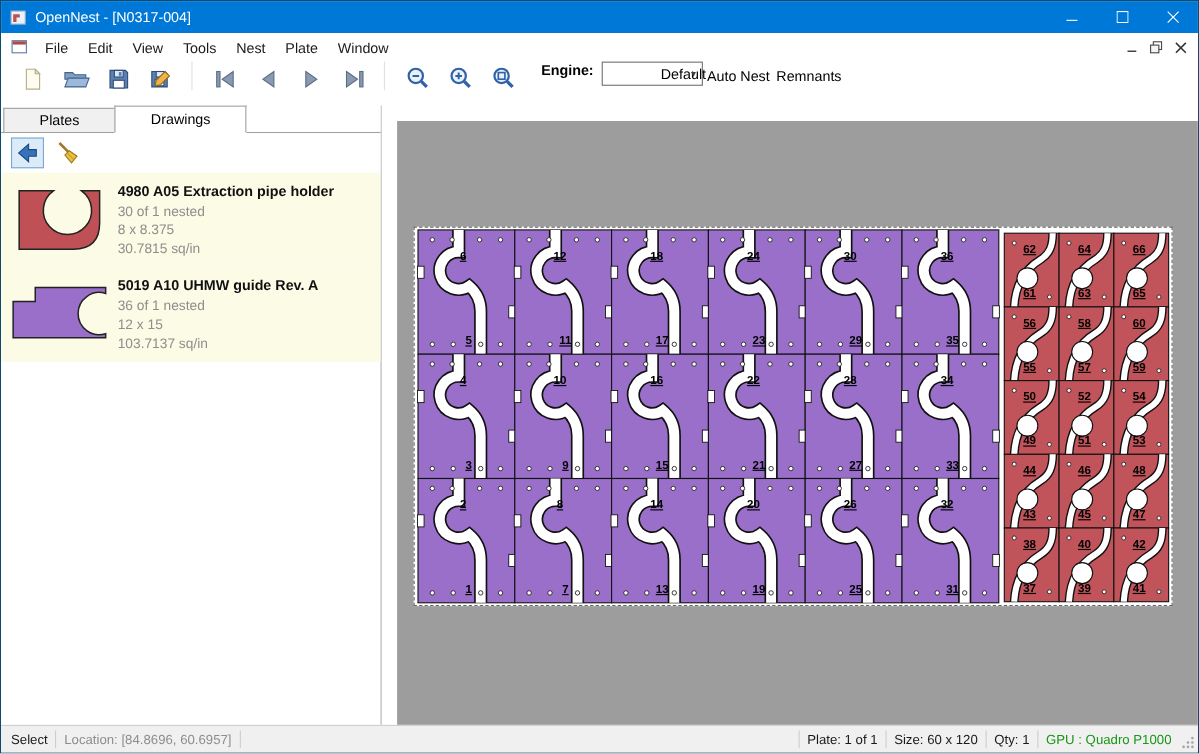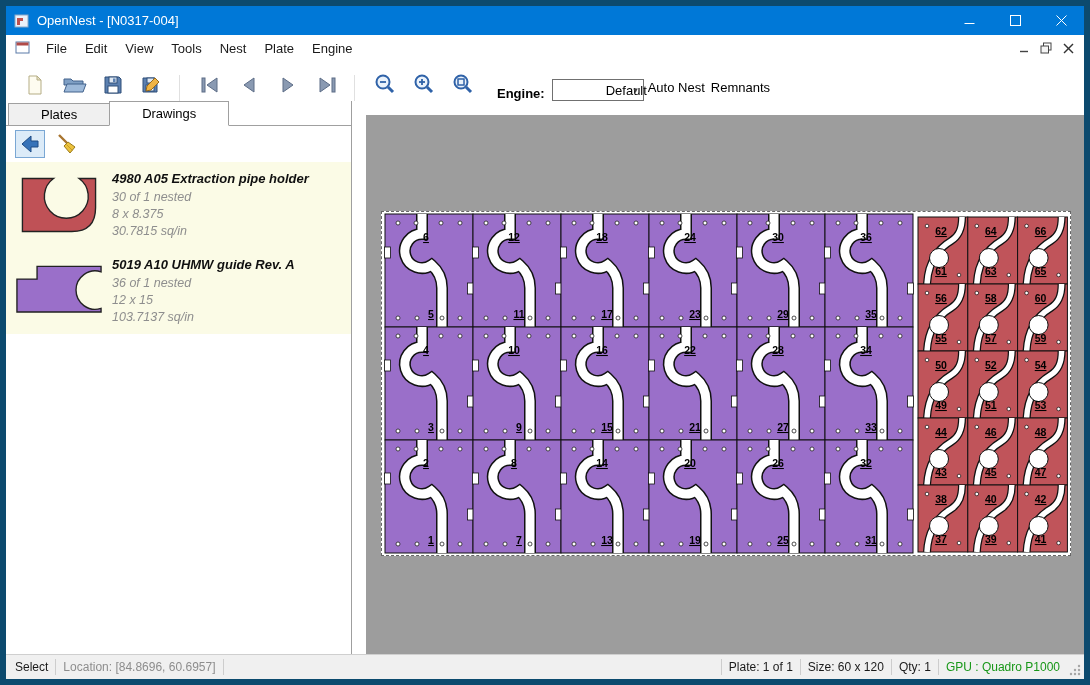--- a/index.html
+++ b/index.html
@@ -1,39 +1,39 @@
 <!DOCTYPE html>
 <html><head>
 <meta charset="utf-8">
 <style>
   * { margin:0; padding:0; box-sizing:border-box; }
   html,body { width:1090px; height:685px; overflow:hidden; background:#fff;
     font-family:"Liberation Sans", sans-serif; }
-  .window { position:relative; width:1090px; height:685px; border:6px solid #0c4a6e; background:#fff; }
+  .window { position:relative; width:1090px; height:685px; border:1px solid #0c4a6e; background:#fff; }
 
   
   .titlebar { position:absolute; left:0; top:0; right:0; height:29px; background:#0078d7;
     display:flex; align-items:center; color:#fff; }
   .app-icon { margin-left:8px; display:flex; }
   .titlebar .title { font-size:13px; margin-left:7px; }
   .win-buttons { margin-left:auto; display:flex; height:100%; }
   .win-btn { width:46px; height:100%; display:flex; align-items:center; justify-content:center; cursor:default; }
 
   
   .menubar { position:absolute; top:29px; left:0; right:0; height:26px; background:#fff;
     display:flex; align-items:center; font-size:13px; color:#1a1a1a; }
   .mdi-doc-icon { margin:0 6px 0 9px; display:flex; }
   #menu-items { display:contents; }
   .menu-item { padding:5px 9px; cursor:default; }
   .mdi-buttons { margin-left:auto; display:flex; align-items:center; margin-right:5px; }
   .mdi-btn { width:22px; height:20px; display:flex; align-items:center; justify-content:center; }
 
   
   .toolbar { position:absolute; top:55px; left:0; right:0; height:40px; background:#fff;
-    display:flex; align-items:flex-end; padding-left:8px; }
+    display:flex; align-items:flex-start; padding-left:8px; }
   #tb-groups { display:contents; }
   .tool-btn { width:36px; height:32px; display:flex; align-items:center; justify-content:center; margin-left:3px; }
   .tool-sep { width:1px; height:26px; background:#e0e0e0; margin:0 9px; }
   .engine-label { font-weight:bold; font-size:13px; margin-left:16px; }
   .combo { width:92px; height:22px; border:1px solid #707070; background:#fff; margin-left:7px;
     display:flex; align-items:center; font-size:13px; position:relative;padding-left:48px; }
   .combo .val { margin-left:5px; }
   .combo-arrow { position:absolute; right:5px; top:5px; font-size:9px; color:#404040; }
   .tool-text { font-size:13px; margin-left:2px; padding:6px 2px; cursor:default; }
 
@@ -44,21 +44,21 @@
     border-bottom:1px solid #a0a0a0; background:#fff; }
   .tab { height:22px; padding:0 32px; font-size:13px; background:#f0f0f0; border:1px solid #a0a0a0;
     border-bottom:none; display:flex; align-items:center; margin-right:-1px; cursor:default; }
   .tab.active { height:25px; background:#fff; border-bottom:1px solid #fff; margin-bottom:-1px; position:relative; z-index:2; }
   .subtoolbar { height:36px; display:flex; align-items:center; padding-left:9px; background:#fff; }
   .sub-btn { width:30px; height:28px; display:flex; align-items:center; justify-content:center; margin-right:7px; }
   .sub-btn.boxed { background:#dcebf8; border:1px solid #7aa7d4; }
   #drawings-list { }
   .drawing-item { height:86px; background:#fbfbe6; display:flex; align-items:center; cursor:default; }
   .thumb { width:106px; display:flex; justify-content:center; align-items:center; }
-  .info { flex:1;font-style:italic; }
+  .info { flex:1; }
   .d-title { font-size:13px; font-weight:bold; color:#101010; margin-bottom:3px; }
   .d-line { font-size:12.5px; color:#8e8e8e; line-height:17px; }
 
   
   .canvas { position:absolute; left:346px; top:95px; right:0; bottom:25px; background:#fff; overflow:hidden; }
   .canvas-gray { position:absolute; left:14px; top:14px; right:0; bottom:0; background:#9d9d9d; }
   .plate { position:absolute; left:15px; top:96px; width:690px; height:345px; background:#fff;
     border:1px dashed #666; }
   #nest-svg { position:absolute; left:0; top:0; }
   #nest-svg text { font-family:"Liberation Sans", sans-serif; font-size:10.5px; font-weight:bold;
@@ -106,21 +106,21 @@
     </div>
   </div>
 
   <div class="menubar">
     <span class="mdi-doc-icon">
       <svg width="16" height="14" viewBox="0 0 16 14">
           <rect x="1" y="1" width="13" height="11" fill="#fff" stroke="#5a7aa8"></rect>
           <rect x="1.5" y="1.5" width="12" height="3" fill="#b04a48"></rect>
         </svg>
     </span>
-    <div id="menu-items"><div class="menu-item">File</div><div class="menu-item">Edit</div><div class="menu-item">View</div><div class="menu-item">Tools</div><div class="menu-item">Nest</div><div class="menu-item">Plate</div><div class="menu-item">Engine</div></div>
+    <div id="menu-items"><div class="menu-item">File</div><div class="menu-item">Edit</div><div class="menu-item">View</div><div class="menu-item">Tools</div><div class="menu-item">Nest</div><div class="menu-item">Plate</div><div class="menu-item">Window</div></div>
     <div class="mdi-buttons">
       <div class="mdi-btn">
         <svg width="11" height="11">
             <line x1="1" y1="8.5" x2="9" y2="8.5" stroke="#444" stroke-width="1.4"></line>
           </svg>
       </div>
       <div class="mdi-btn">
         <svg width="12" height="12">
             <rect x="3.5" y="1" width="7.5" height="7" fill="none" stroke="#444"></rect>
             <rect x="1" y="4" width="7.5" height="7" fill="#f5f5f5" stroke="#444"></rect>

